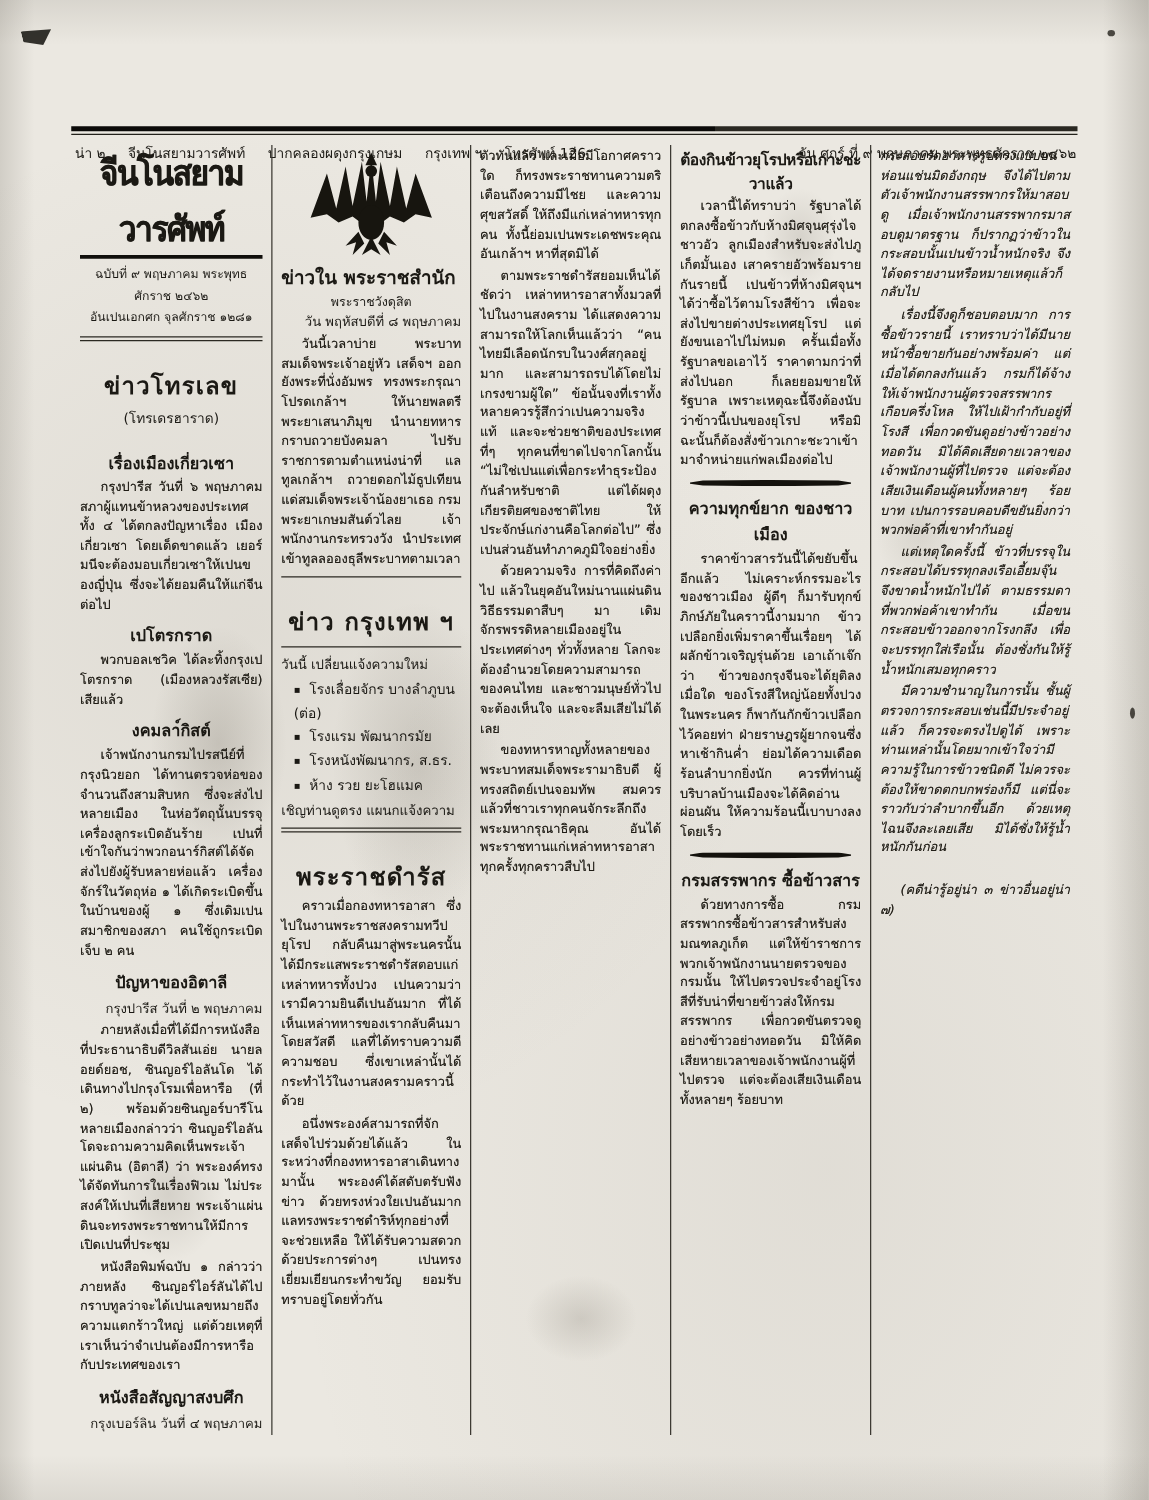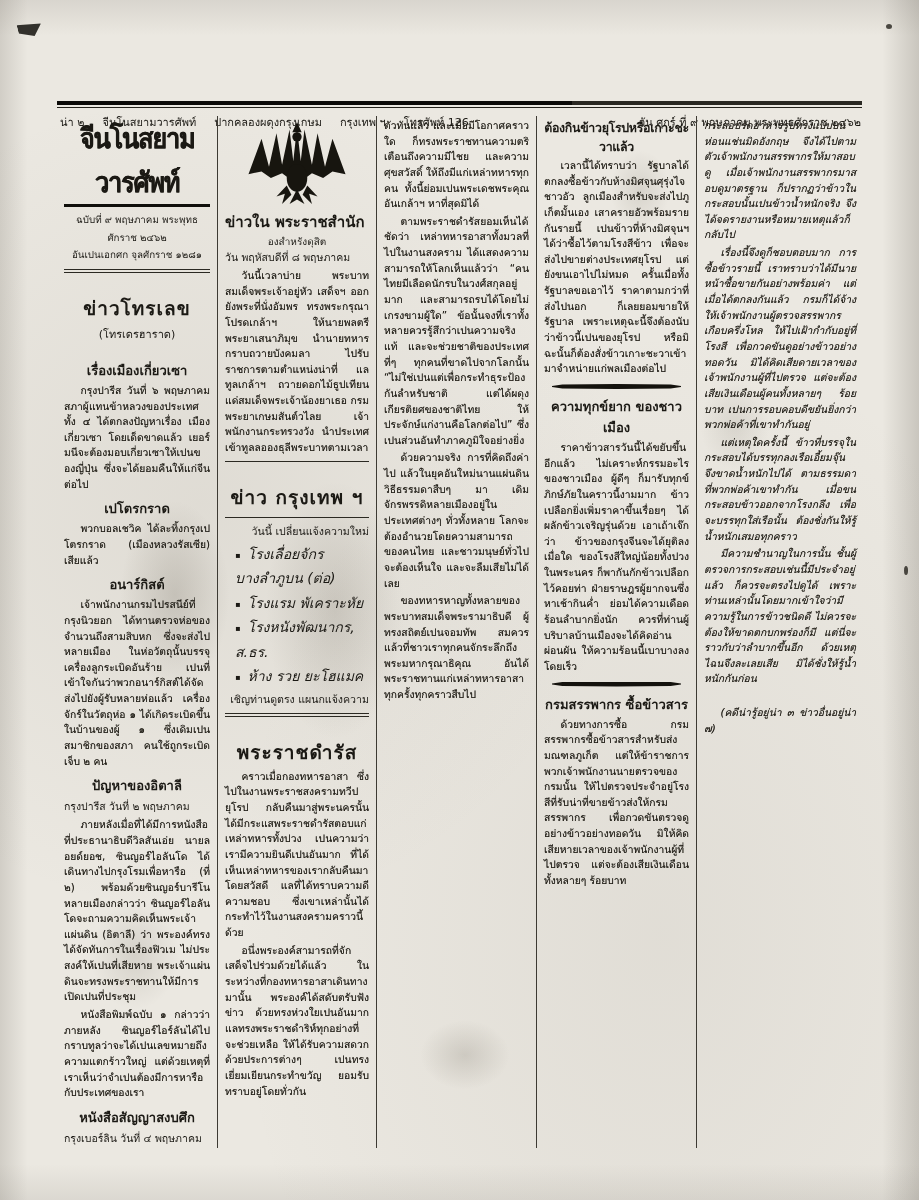--- a/index.html
+++ b/index.html
@@ -41,43 +41,43 @@
   p.body {
     font-size:10.3px; line-height:1.52; text-align:justify;
     text-indent:1.6em; color:#201d16;
     text-shadow:0 0 .5px rgba(20,18,12,.55);
     margin-bottom:2px;
   }
   p.noindent { text-indent:0; }
   .hd-lg { font-size:19px; font-weight:bold; text-align:center; letter-spacing:1px; margin:20px 0 2px; }
   .hd-md { font-size:13px; font-weight:bold; text-align:center; margin:6px 0 2px; }
   .hd-sm { font-size:11px; text-align:center; margin:0 0 17px; }
-  .dateline { font-size:10.5px; text-align:left; margin-bottom:2px; }
+  .dateline { font-size:10.5px; text-align:right; margin-bottom:2px; }
   .hr1 { border-top:1px solid #2b2922; margin:5px 0; }
   .hr2 { border-top:1px solid #2b2922; border-bottom:1px solid #2b2922; height:4px; margin:5px 0; }
   .hrThick { height:3px; background:#100f0b; margin:4px 0; }
   .hrTaper {
     height:5px; margin:7px 8px;
     background:#14120d;
     clip-path:polygon(0 40%, 8% 10%, 50% 0, 92% 10%, 100% 40%, 100% 60%, 92% 90%, 50% 100%, 8% 90%, 0 60%);
   }
   
   .mast-title {
     font-size:25px; font-weight:bold; text-align:center;
     transform:scaleY(1.12); letter-spacing:-1px; margin-top:2px;
     text-shadow:.6px 0 0 #1b1914;
   }
   .mast-info { font-size:9.8px; text-align:center; line-height:1.8; }
   
   .emblem { display:block; margin:2px auto 4px; }
   .c2-head { font-size:15px; font-weight:bold; text-align:left; margin-top:2px; }
   .c2-sub { font-size:10px; text-align:center; }
-  .bkk-list { list-style:none; font-size:14px; line-height:1.75; margin:2px 0 2px 10px;font-style:italic; }
+  .bkk-list { list-style:none; font-size:11px; line-height:1.75; margin:2px 0 2px 10px; }
   .bkk-list li::before { content:"▪"; font-size:8px; margin-right:7px; position:relative; top:-1px; }
-  .list-line { font-size:10.6px; text-align:right; margin:2px 0; }
+  .list-line { font-size:10.6px; text-align:left; margin:2px 0; }
   .footnote { font-size:10.5px; text-align:right; margin-top:18px; text-indent:0; }
   
   .corner-tl { position:absolute; left:18px; top:22px; width:24px; height:15px; background:#191813;
     clip-path:polygon(0 0,100% 28%,62% 100%,0 58%); transform:rotate(-14deg); opacity:.88; }
   .speck { position:absolute; background:#24221b; border-radius:50%; opacity:.8; }
   .sm { position:absolute; border-radius:50%; pointer-events:none; }
   .sm1{left:120px;top:500px;width:110px;height:190px;background:radial-gradient(ellipse,rgba(95,88,75,.22),transparent 70%);}
   .sm2{left:265px;top:480px;width:140px;height:260px;background:radial-gradient(ellipse,rgba(95,88,75,.20),transparent 70%);}
   .sm3{left:90px;top:900px;width:90px;height:110px;background:radial-gradient(ellipse,rgba(95,88,75,.16),transparent 70%);}
   .sm4{left:420px;top:1020px;width:90px;height:70px;background:radial-gradient(ellipse,rgba(95,88,75,.18),transparent 70%);}
@@ -127,21 +127,21 @@
 
       <div class="hd-lg">ข่าวโทรเลข</div>
       <div class="hd-sm">(โทรเดรฮาราด)</div>
 
       <div class="hd-md">เรื่องเมืองเกี่ยวเซา</div>
       <p class="body">กรุงปารีส วันที่ ๖ พฤษภาคม  สภาผู้แทนข้าหลวงของประเทศทั้ง ๔ ได้ตกลงปัญหาเรื่อง เมืองเกี่ยวเซา โดยเด็ดขาดแล้ว  เยอร์มนีจะต้องมอบเกี่ยวเซาให้เปนของญี่ปุ่น ซึ่งจะได้ยอมคืนให้แก่จีนต่อไป</p>
 
       <div class="hd-md">เปโตรกราด</div>
       <p class="body">พวกบอลเชวิค ได้ละทิ้งกรุงเปโตรกราด (เมืองหลวงรัสเซีย) เสียแล้ว</p>
 
-      <div class="hd-md">อนาร์กิสต์</div>
+      <div class="hd-md">งคมลา์กิสต์</div>
       <p class="body">เจ้าพนักงานกรมไปรสนีย์ที่กรุงนิวยอก ได้ทานตรวจห่อของจำนวนถึงสามสิบหก ซึ่งจะส่งไปหลายเมือง  ในห่อวัตถุนั้นบรรจุเครื่องลูกระเบิดอันร้าย เปนที่เข้าใจกันว่าพวกอนาร์กิสต์ได้จัดส่งไปยังผู้รับหลายห่อแล้ว  เครื่องจักร์ในวัตถุห่อ ๑ ได้เกิดระเบิดขึ้นในบ้านของผู้ ๑ ซึ่งเดิมเปนสมาชิกของสภา  คนใช้ถูกระเบิดเจ็บ ๒ คน</p>
 
       <div class="hd-md">ปัญหาของอิตาลี</div>
       <div class="dateline">กรุงปารีส วันที่ ๒ พฤษภาคม</div>
       <p class="body">ภายหลังเมื่อที่ได้มีการหนังสือที่ประธานาธิบดีวิลสันเอ่ย  นายลอยด์ยอช, ซินญอร์ไอลันโด ได้เดินทางไปกรุงโรมเพื่อหารือ (ที่ ๒) พร้อมด้วยซินญอร์บารีโน  หลายเมืองกล่าวว่า ซินญอร์ไอลันโดจะถามความคิดเห็นพระเจ้าแผ่นดิน (อิตาลี) ว่า พระองค์ทรงได้จัดทันการในเรื่องฟิวเม ไม่ประสงค์ให้เปนที่เสียหาย  พระเจ้าแผ่นดินจะทรงพระราชทานให้มีการเปิดเปนที่ประชุม</p>
       <p class="body">หนังสือพิมพ์ฉบับ ๑ กล่าวว่าภายหลัง ซินญอร์ไอร์ลันได้ไปกราบทูลว่าจะได้เปนเลขหมายถึงความแตกร้าวใหญ่ แต่ด้วยเหตุที่เราเห็นว่าจำเปนต้องมีการหารือกับประเทศของเรา</p>
 
       <div class="hd-md">หนังสือสัญญาสงบศึก</div>
       <div class="dateline">กรุงเบอร์ลิน วันที่ ๔ พฤษภาคม</div>
 
@@ -154,32 +154,32 @@
           <circle cx="60" cy="18" r="5"></circle>
           <path d="M8,58 L22,20 L30,50 L38,14 L44,48 L52,10 L56,44 L60,8 L64,44 L68,10 L76,48 L82,14 L90,50 L98,20 L112,58
                    L98,55 L88,62 L76,57 L68,63 L60,58 L52,63 L44,57 L32,62 L22,55 Z"></path>
           <ellipse cx="60" cy="62" rx="11" ry="15"></ellipse>
           <path d="M49,70 L38,82 L47,79 L44,90 L54,80 Z"></path>
           <path d="M71,70 L82,82 L73,79 L76,90 L66,80 Z"></path>
           <path d="M60,74 L52,90 L60,85 L68,90 Z"></path>
         </g>
       </svg>
       <div class="c2-head">ข่าวใน พระราชสำนัก</div>
-      <div class="c2-sub">องสำหรังดุสิต</div>
+      <div class="c2-sub">พระราชวังดุสิต</div>
       <div class="dateline">วัน พฤหัสบดีที่ ๘ พฤษภาคม</div>
       <p class="body">วันนี้เวลาบ่าย พระบาทสมเด็จพระเจ้าอยู่หัว เสด็จฯ ออกยังพระที่นั่งอัมพร  ทรงพระกรุณาโปรดเกล้าฯ ให้นายพลตรี พระยาเสนาภิมุข นำนายทหารกราบถวายบังคมลา ไปรับราชการตามตำแหน่งน่าที่ แลทูลเกล้าฯ ถวายดอกไม้ธูปเทียน  แด่สมเด็จพระเจ้าน้องยาเธอ กรมพระยาเกษมสันต์วไลย  เจ้าพนักงานกระทรวงวัง นำประเทศเข้าทูลลอองธุลีพระบาทตามเวลา</p>
 
       <div class="hr1"></div>
       <div class="hd-lg">ข่าว กรุงเทพ ฯ</div>
       <div class="hr1"></div>
 
       <div class="list-line">วันนี้ เปลี่ยนแจ้งความใหม่</div>
       <ul class="bkk-list">
         <li>โรงเลื่อยจักร บางลำภูบน (ต่อ)</li>
-        <li>โรงแรม พัเคราะหัย</li>
+        <li>โรงแรม พัฒนากรมัย</li>
         <li>โรงหนังพัฒนากร,  ส.ธร.</li>
         <li>ห้าง รวย ยะโฮแมค</li>
       </ul>
       <div class="list-line">เชิญท่านดูตรง แผนกแจ้งความ</div>
 
       <div class="hr2"></div>
       <div class="hd-lg">พระราชดำรัส</div>
       <p class="body">คราวเมื่อกองทหารอาสา ซึ่งไปในงานพระราชสงครามทวีปยุโรป กลับคืนมาสู่พระนครนั้น ได้มีกระแสพระราชดำรัสตอบแก่เหล่าทหารทั้งปวง เปนความว่า เรามีความยินดีเปนอันมาก ที่ได้เห็นเหล่าทหารของเรากลับคืนมาโดยสวัสดี แลที่ได้ทราบความดีความชอบ ซึ่งเขาเหล่านั้นได้กระทำไว้ในงานสงครามคราวนี้ด้วย</p>
       <p class="body">อนึ่งพระองค์สามารถที่จักเสด็จไปร่วมด้วยได้แล้ว  ในระหว่างที่กองทหารอาสาเดินทางมานั้น พระองค์ได้สดับตรับฟังข่าว ด้วยทรงห่วงใยเปนอันมาก แลทรงพระราชดำริห์ทุกอย่างที่จะช่วยเหลือ ให้ได้รับความสดวกด้วยประการต่างๆ เปนทรงเยี่ยมเยียนกระทำขวัญ ยอมรับทราบอยู่โดยทั่วกัน</p>
     </div>

